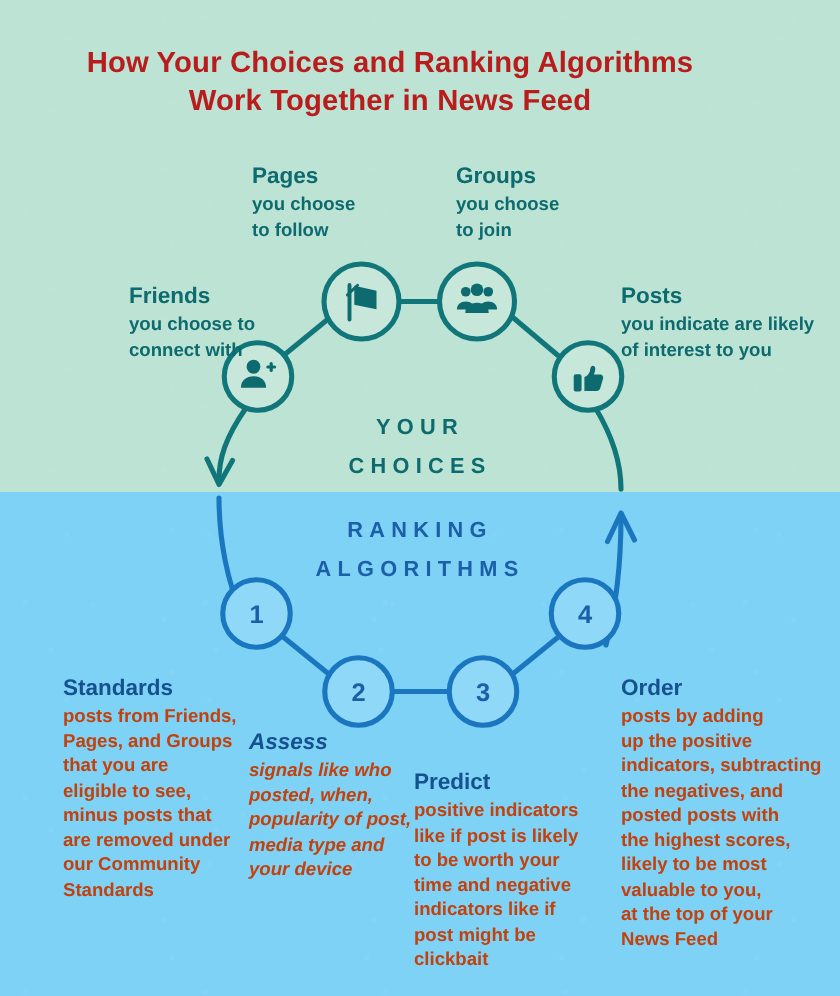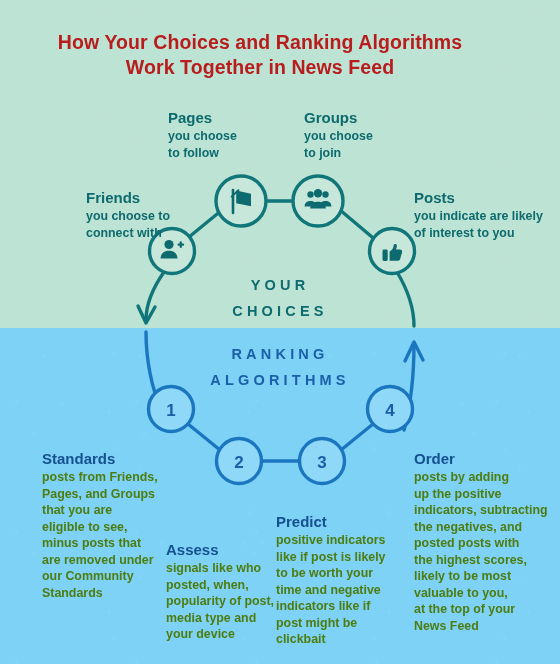--- a/index.html
+++ b/index.html
@@ -82,29 +82,29 @@
     margin-bottom: 1px;
   }
   .label .body {
     display: block;
     font-size: 12.4px;
     font-weight: 600;
     white-space: pre-line;
   }
   .label.blue { color: #1b5fa8; }
   .label.blue .head { color: #15508f; }
-  .label.blue .body { color: #4d7c0f; }
+  .label.blue .body { color: #c2410c; }
 
   .lbl-pages   { left: 168px; top: 108px; }
   .lbl-groups  { left: 304px; top: 108px; }
   .lbl-friends { left: 42px;  top: 188px; margin-left: 44px; }
   .lbl-posts   { left: 414px; top: 188px; }
 
   .lbl-inventory { left: 42px;  top: 449px; width: 130px; }
-  .lbl-assess    { left: 166px; top: 540px; width: 120px; }
+  .lbl-assess    { left: 166px; top: 485px; width: 120px; font-style: italic; }
   .lbl-predict   { left: 276px; top: 512px; width: 125px; }
   .lbl-order     { left: 414px; top: 449px; width: 135px; }
 
   .center-text {
     position: absolute;
     width: 560px;
     text-align: center;
     font-weight: bold;
     letter-spacing: 4.2px;
     font-size: 14.5px;

